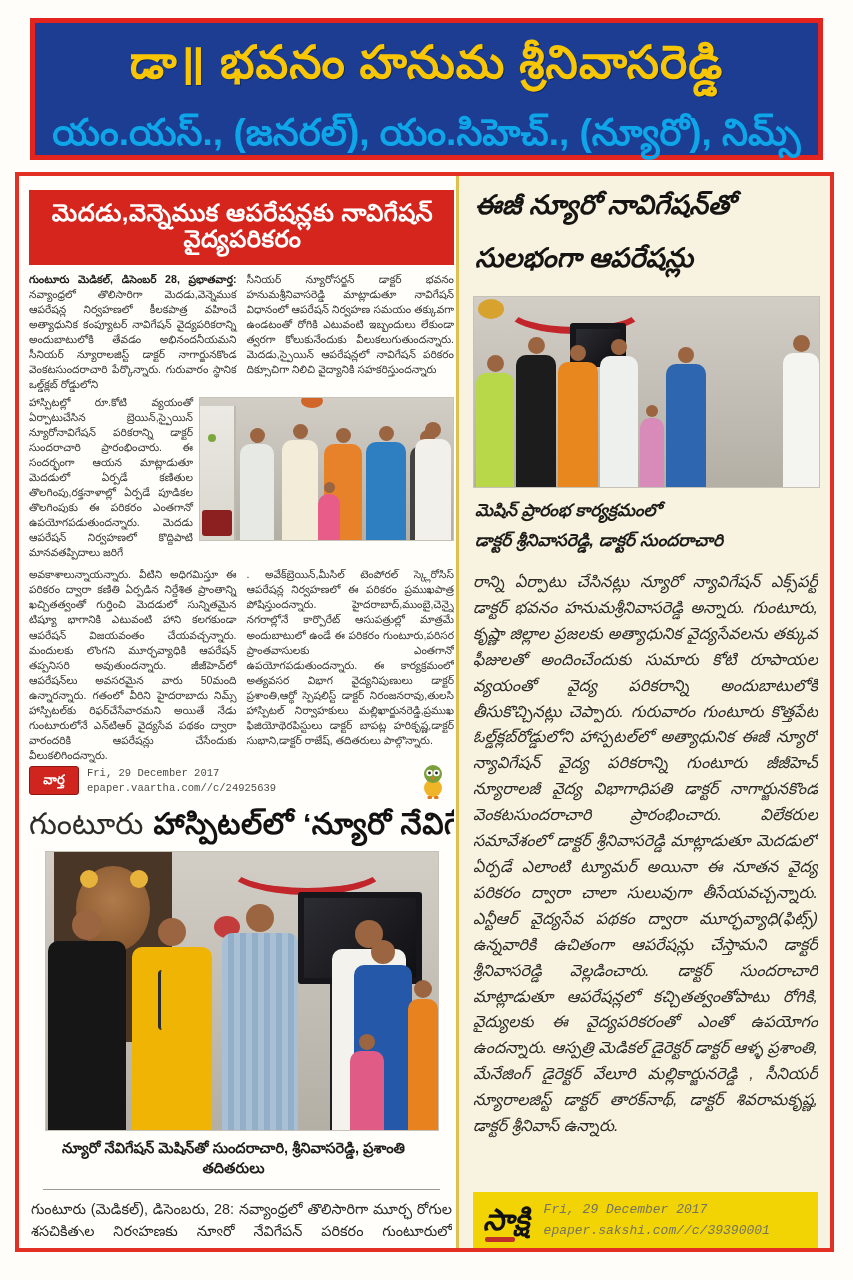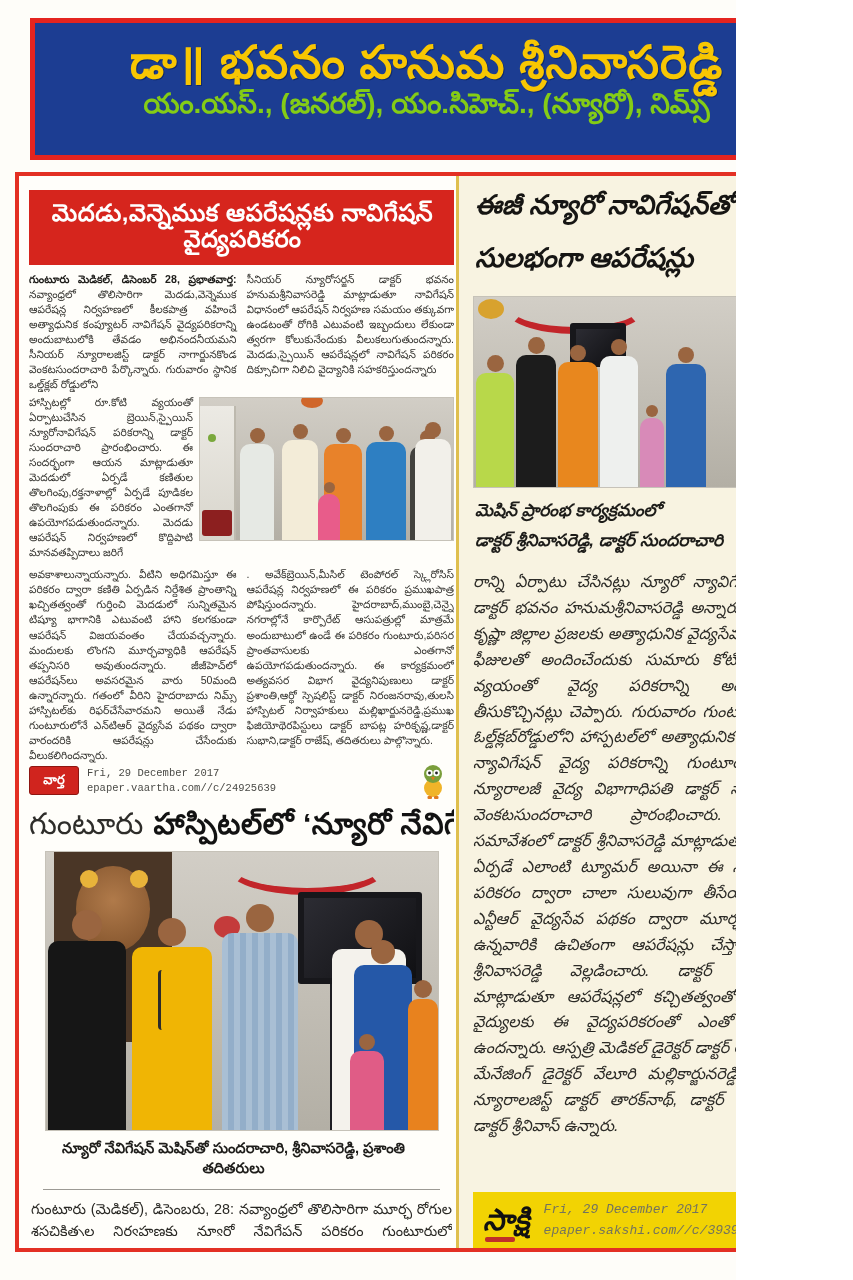--- a/index.html
+++ b/index.html
@@ -1,23 +1,23 @@
 <!DOCTYPE html>
 <html lang="te"><head>
 <meta charset="utf-8">
 <style>
   html,body{margin:0;padding:0;background:#ffffff;}
-  .page{position:relative;width:736px;height:1280px;background:#fefdf9;overflow:hidden;
+  .page{position:relative;width:853px;height:1280px;background:#fefdf9;overflow:hidden;
         font-family:"Liberation Sans","DejaVu Sans",sans-serif;color:#2b2a27;}
   
   .banner{position:absolute;left:30px;top:18px;width:793px;height:142px;box-sizing:border-box;
           background:#1c3d92;border:5px solid #e4241f;text-align:center;}
   .banner-title{margin-top:14px;font-size:46px;line-height:1.1;font-weight:800;color:#f8c602;
                 letter-spacing:1px;text-shadow:1px 1px 0 #0e2a6e;}
-  .banner-subtitle{margin-top:0;font-size:28px;font-weight:700;color:#84cc16;}
+  .banner-subtitle{margin-top:24px;font-size:37px;font-weight:700;color:#0ea5e9;}
   
   .frame{position:absolute;left:15px;top:172px;width:819px;height:1080px;box-sizing:border-box;
          border:4px solid #e33024;background:#fffefa;}
   .col-left{position:absolute;left:10px;top:10px;width:425px;height:1050px;overflow:hidden;}
   .col-right{position:absolute;left:437px;top:0;right:0;bottom:0;background:#f8f3e1;
              border-left:3px solid #dfbf4e;box-sizing:border-box;padding:10px 12px 0 14px;
              display:flex;flex-direction:column;overflow:hidden;font-style:italic;}
   
   .headline-red{margin-top:4px;background:#d6251d;color:#ffffff;font-weight:800;font-size:24px;
                 line-height:1.1;padding:10px 8px 12px 10px;text-align:center;letter-spacing:.5px;}

